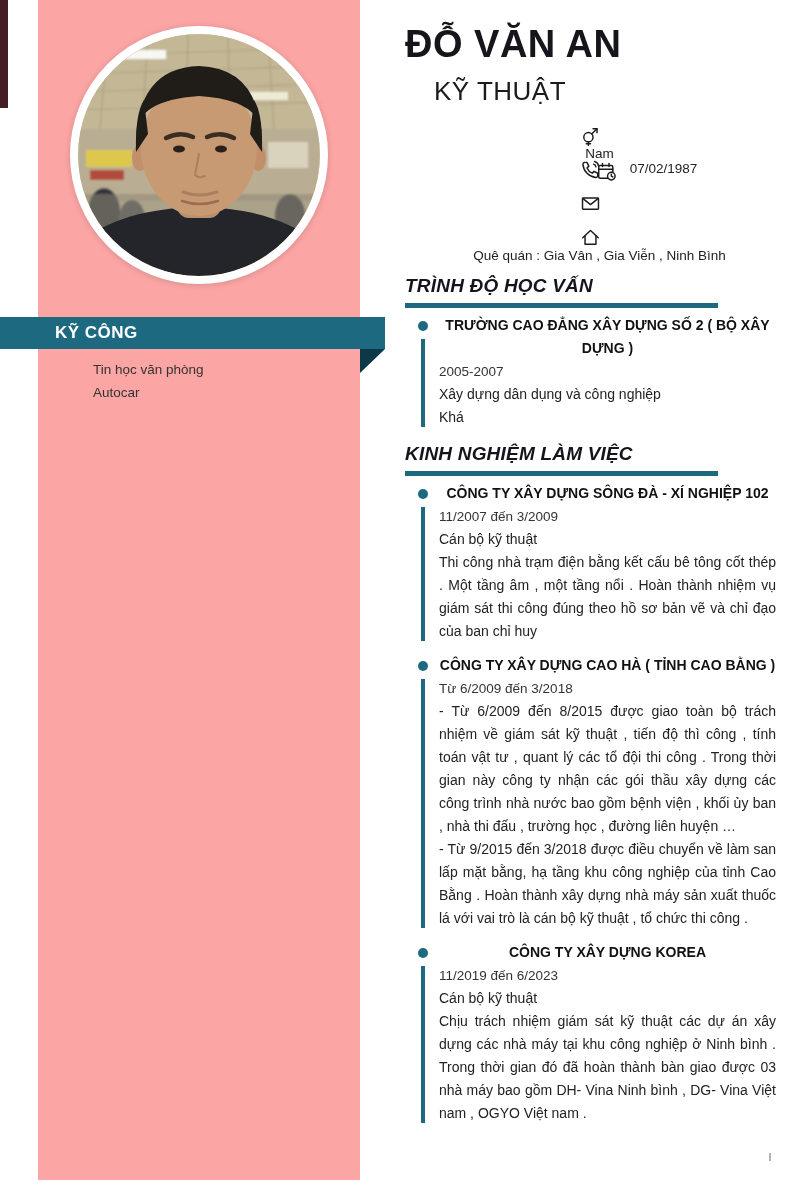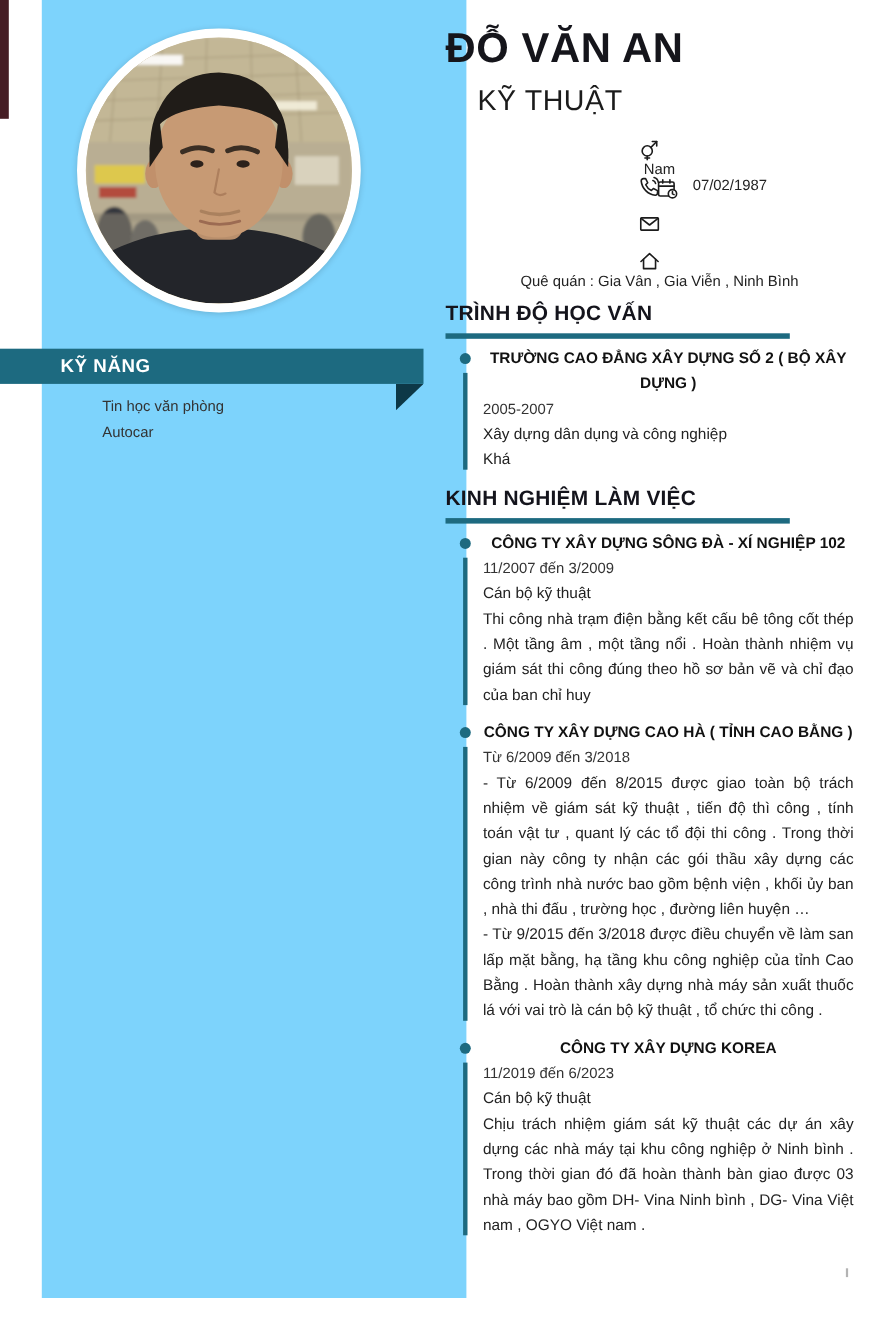--- a/index.html
+++ b/index.html
@@ -5,21 +5,21 @@
   * { margin:0; padding:0; box-sizing:border-box; }
   html,body { width:795px; height:1201px; }
   body {
     position:relative; background:#ffffff; overflow:hidden;
     font-family:"Liberation Sans","DejaVu Sans",sans-serif; color:#222;
   }
   
   .accent-bar { position:absolute; left:0; top:0; width:8px; height:108px; background:#451d24; }
 
   
-  .sidebar { position:absolute; left:38px; top:0; width:386px; height:1180px; background:#7dd3fc; }
+  .sidebar { position:absolute; left:38px; top:0; width:322px; height:1180px; background:#fca5a5; }
   .photo-ring {
     position:absolute; left:32px; top:26px; width:258px; height:258px;
     border:8px solid #ffffff; border-radius:50%; overflow:hidden;
     box-shadow:0 1px 6px rgba(0,0,0,.16); background:#cfc3a4;
   }
   .photo-ring svg { display:block; width:242px; height:242px; }
 
   .skills-band {
     position:absolute; left:0; top:317px; width:385px; height:32px;
     background:#1d6a80; color:#ffffff; font-weight:bold; font-size:17px;
@@ -38,21 +38,21 @@
   .job-title { margin-top:8px; font-size:26px; font-weight:400; color:#1b1b1b; letter-spacing:.5px;margin-left:29px; }
 
   .info { margin-top:18px; }
   .info-row { display:flex; align-items:center; height:34px;flex-direction:column; }
   .info-icon { width:21px; height:21px; flex:0 0 21px; }
   .info-icon svg { width:21px; height:21px; display:block; }
   .info-text { font-size:13.5px; color:#222; margin-left:18px; }
   .info-col2 { display:flex; align-items:flex-start; margin-left:112px; }
   .info-col2 .info-text { margin-left:13px; }
 
-  .section-header { margin-top:14px; font-size:19px; font-weight:bold; color:#14141c; letter-spacing:.2px; }
+  .section-header { margin-top:14px; font-size:19px; font-weight:bold; color:#14141c; letter-spacing:.2px;font-style:italic; }
   .section-underline { margin-top:6px; width:313px; height:5px; background:#1d6a80; }
 
   .entry { position:relative; padding-left:34px; margin-top:6px; }
   .entry + .entry { margin-top:11px; }
   .entry .dot { position:absolute; left:13px; top:7px; width:10px; height:10px; border-radius:50%; background:#1d6a80; }
   .entry .vline { position:absolute; left:16px; top:25px; bottom:2px; width:4px; background:#1d6a80; }
   .entry-title { font-size:14px; font-weight:bold; color:#111; line-height:23px;text-align:center; }
   .entry-period { font-size:13.5px; color:#333; line-height:23px; }
   .entry-line { font-size:14px; color:#222; line-height:23px; }
   .entry-body { font-size:14px; color:#222; line-height:23px; text-align:justify; }
@@ -119,21 +119,21 @@
       </g>
     </svg>
   </div>
   <ul class="skills-list">
     <li>Tin học văn phòng</li>
     <li>Autocar</li>
   </ul>
 </div>
 
 <div class="skills-band">
-  <span>KỸ NĂNG</span>
+  <span>KỸ CÔNG</span>
 </div>
 <div class="ribbon-fold"></div>
 
 <div class="main">
   <div class="name">ĐỖ VĂN AN</div>
   <div class="job-title">KỸ THUẬT</div>
 
   <div class="info">
     <div class="info-row">
       <span class="info-icon">

